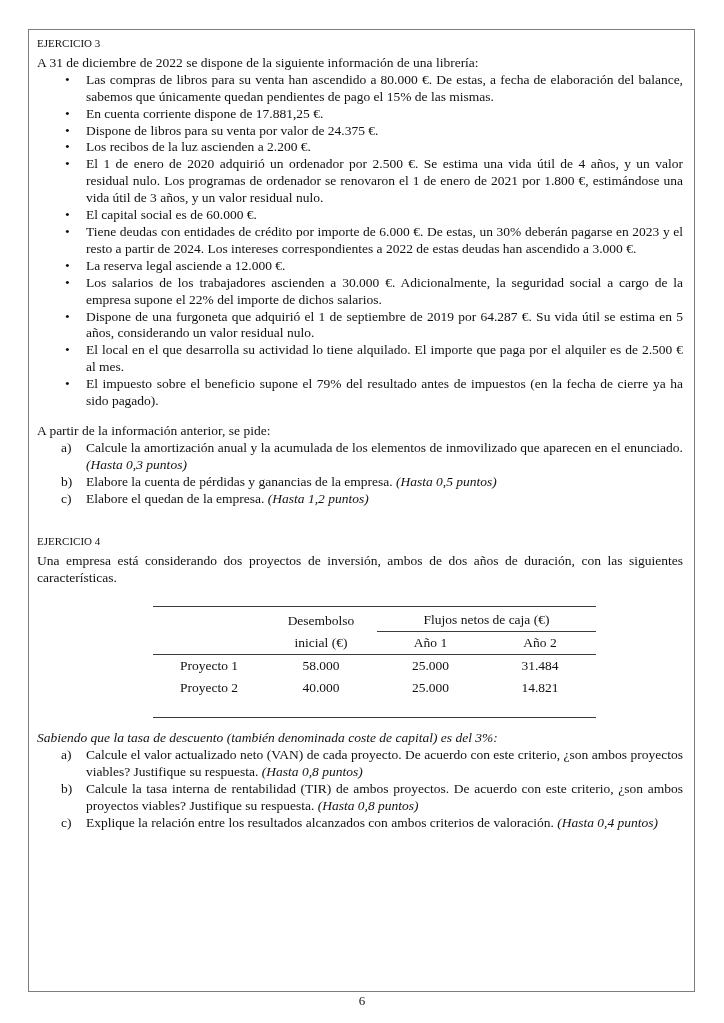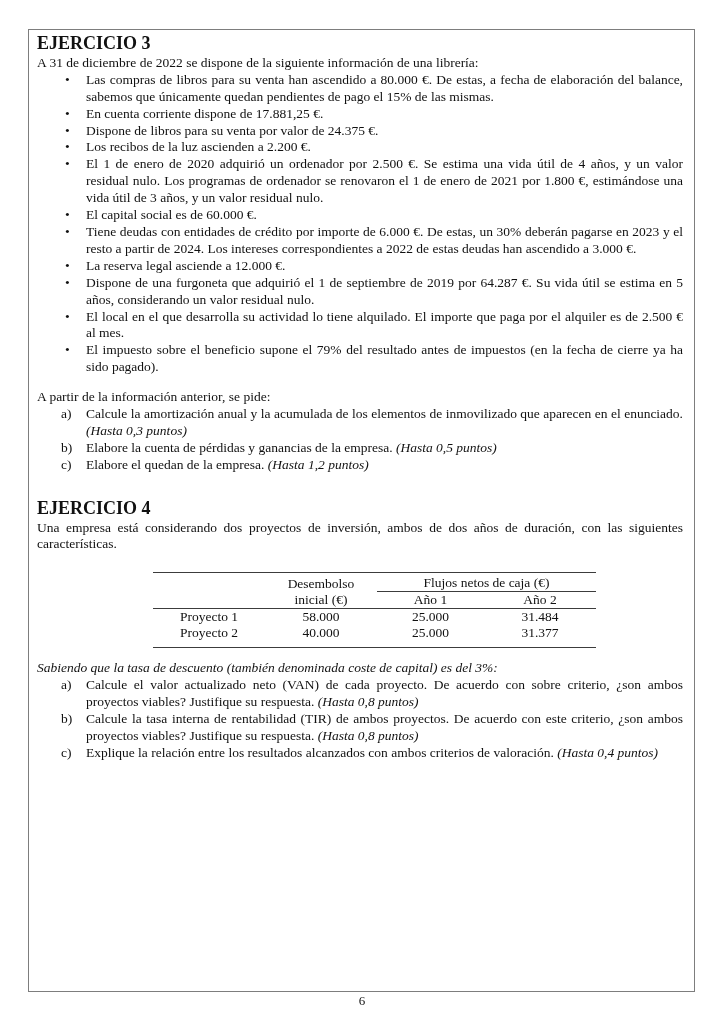--- a/index.html
+++ b/index.html
@@ -27,22 +27,22 @@
     top: 29px;
     width: 667px;
     height: 963px;
     border: 1.5px solid #7d7d7d;
     box-sizing: border-box;
     padding: 5px 11px 0 8px;
     font-size: 13.5px;
     line-height: 16.9px;
   }
   .section-title {
-    font-weight: bold;
-    font-size: 18px;
+    font-weight: normal;
+    font-size: 11px;
     margin: 0 0 3px 0;
   }
   .para {
     margin: 0;
     text-align: justify;
   }
   ul.bullets {
     list-style: none;
     margin: 0;
     padding: 0 0 0 49px;
@@ -78,36 +78,36 @@
   .q-body i {
     font-style: italic;
   }
   .ej4-title {
     margin-top: 26px;
   }
   table.inv-table {
     border-collapse: collapse;
     margin: 19px 0 0 116px;
     font-size: 13.5px;
-    line-height: 16px;
+    line-height: 22px;
   }
   table.inv-table th, table.inv-table td {
     font-weight: normal;
     padding: 0 6px;
     text-align: center;
     vertical-align: middle;
   }
   table.inv-table .col-name     { width: 100px; }
   table.inv-table .col-desemb   { width: 100px; white-space: pre-line; }
   table.inv-table .col-y1       { width: 95px; }
   table.inv-table .col-y2       { width: 100px; }
   table.inv-table thead tr:first-child > * { border-top: 1.2px solid #3c3c3c; padding-top: 2px; }
   table.inv-table .flujos-head  { border-bottom: 1.2px solid #3c3c3c; }
   table.inv-table thead .under-header { border-bottom: 1.2px solid #3c3c3c; }
-  table.inv-table tbody tr:last-child > * { border-bottom: 1.2px solid #3c3c3c; padding-bottom: 6px; }
+  table.inv-table tbody tr:last-child > * { border-bottom: 1.2px solid #3c3c3c; padding-bottom: 18px; }
   .sabiendo {
     margin-top: 12px;
     font-style: italic;
   }
   .footer {
     position: absolute;
     left: 0;
     top: 993px;
     width: 724px;
     text-align: center;
@@ -125,20 +125,21 @@
 
     <ul class="bullets">
       <li>Las compras de libros para su venta han ascendido a 80.000 €. De estas, a fecha de elaboración del balance, sabemos que únicamente quedan pendientes de pago el 15% de las mismas.</li>
       <li>En cuenta corriente dispone de 17.881,25 €.</li>
       <li>Dispone de libros para su venta por valor de 24.375 €.</li>
       <li>Los recibos de la luz ascienden a 2.200 €.</li>
       <li>El 1 de enero de 2020 adquirió un ordenador por 2.500 €. Se estima una vida útil de 4 años, y un valor residual nulo. Los programas de ordenador se renovaron el 1 de enero de 2021 por 1.800 €, estimándose una vida útil de 3 años, y un valor residual nulo.</li>
       <li>El capital social es de 60.000 €.</li>
       <li>Tiene deudas con entidades de crédito por importe de 6.000 €. De estas, un 30% deberán pagarse en 2023 y el resto a partir de 2024. Los intereses correspondientes a 2022 de estas deudas han ascendido a 3.000 €.</li>
       <li>La reserva legal asciende a 12.000 €.</li>
+      <li>Los salarios de los trabajadores ascienden a 30.000 €. Adicionalmente, la seguridad social a cargo de la empresa supone el 22% del importe de dichos salarios.</li>
       <li>Dispone de una furgoneta que adquirió el 1 de septiembre de 2019 por 64.287 €. Su vida útil se estima en 5 años, considerando un valor residual nulo.</li>
       <li>El local en el que desarrolla su actividad lo tiene alquilado. El importe que paga por el alquiler es de 2.500 € al mes.</li>
       <li>El impuesto sobre el beneficio supone el 79% del resultado antes de impuestos (en la fecha de cierre ya ha sido pagado).</li>
     </ul>
 
     <p class="para prompt">A partir de la información anterior, se pide:</p>
 
     <ol class="questions">
       <li>
         <span class="q-label">a)</span>
@@ -174,31 +175,31 @@
         <tr>
           <td>Proyecto 1</td>
           <td>58.000</td>
           <td>25.000</td>
           <td>31.484</td>
         </tr>
         <tr>
           <td>Proyecto 2</td>
           <td>40.000</td>
           <td>25.000</td>
-          <td>31.377</td>
+          <td>14.821</td>
         </tr>
       </tbody>
     </table>
 
     <p class="para sabiendo">Sabiendo que la tasa de descuento (también denominada coste de capital) es del 3%:</p>
 
     <ol class="questions">
       <li>
         <span class="q-label">a)</span>
-        <span class="q-body"><span>Calcule el valor actualizado neto (VAN) de cada proyecto. De acuerdo con sobre criterio, ¿son ambos proyectos viables? Justifique su respuesta.</span> <i>(Hasta 0,8 puntos)</i></span>
+        <span class="q-body"><span>Calcule el valor actualizado neto (VAN) de cada proyecto. De acuerdo con este criterio, ¿son ambos proyectos viables? Justifique su respuesta.</span> <i>(Hasta 0,8 puntos)</i></span>
       </li>
       <li>
         <span class="q-label">b)</span>
         <span class="q-body"><span>Calcule la tasa interna de rentabilidad (TIR) de ambos proyectos. De acuerdo con este criterio, ¿son ambos proyectos viables? Justifique su respuesta.</span> <i>(Hasta 0,8 puntos)</i></span>
       </li>
       <li>
         <span class="q-label">c)</span>
         <span class="q-body"><span>Explique la relación entre los resultados alcanzados con ambos criterios de valoración.</span> <i>(Hasta 0,4 puntos)</i></span>
       </li>
     </ol>

